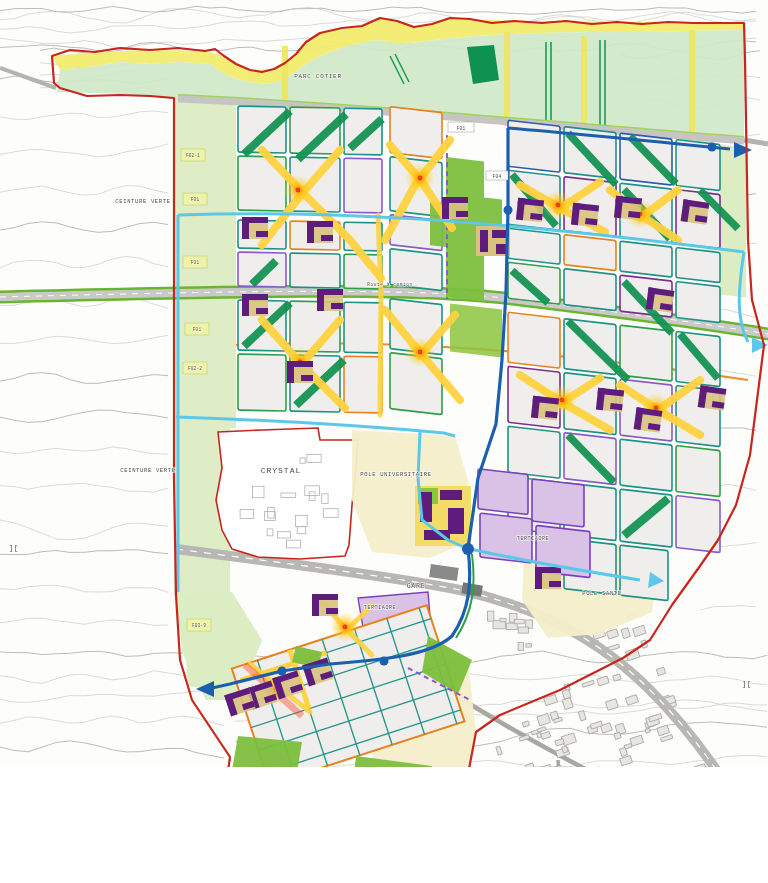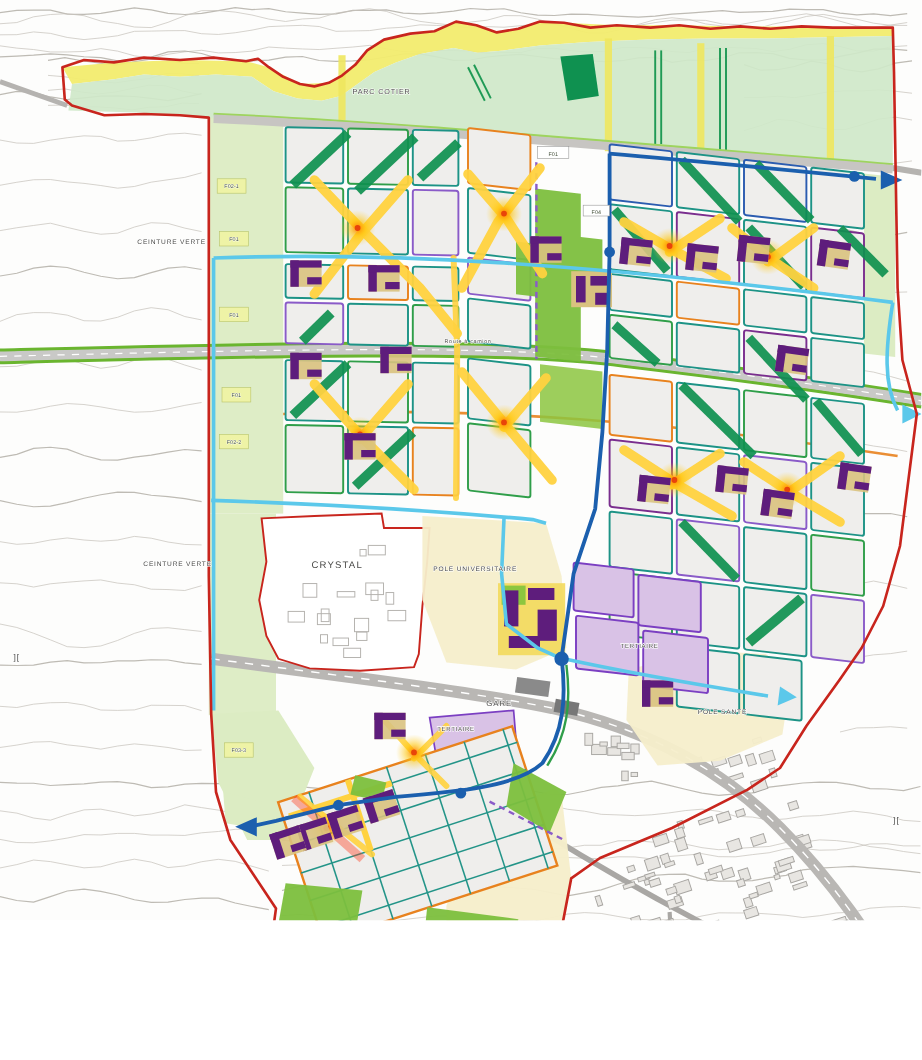--- a/index.html
+++ b/index.html
@@ -1,17 +1,17 @@
 <!DOCTYPE html>
 <html><head>
 <meta charset="utf-8">
 <style>
   html,body{margin:0;padding:0;background:#ffffff;}
   .canvas{width:768px;height:767px;position:relative;overflow:hidden;background:#fdfdfc;
-          font-family:Liberation Sans, sans-serif;}
+          font-family:Liberation Mono, monospace;}
   svg{display:block;}
   .blk{fill:#efeeec;stroke-width:1.6;}
   .st{stroke:#1d9386;} .sg{stroke:#2f9e49;} .sp{stroke:#7a2e8e;}
   .so{stroke:#e8821e;} .sb{stroke:#2b5cb0;} .sv{stroke:#8a5bc8;}
   .gw{stroke:#0f9150;stroke-width:8;opacity:.92;stroke-linecap:butt;}
   .yb{stroke:#ffd23f;stroke-width:8;stroke-linecap:round;opacity:.95;}
   .ybthin{stroke:#ffd23f;stroke-width:5;stroke-linecap:round;opacity:.9;}
   .cyan{stroke:#5bc8ea;stroke-width:3;fill:none;}
   .blue{stroke:#1b5fae;stroke-width:3.2;fill:none;}
   .lbl{fill:#4a4a48;letter-spacing:.12em;paint-order:stroke;stroke:#ffffff;stroke-width:.9;}

